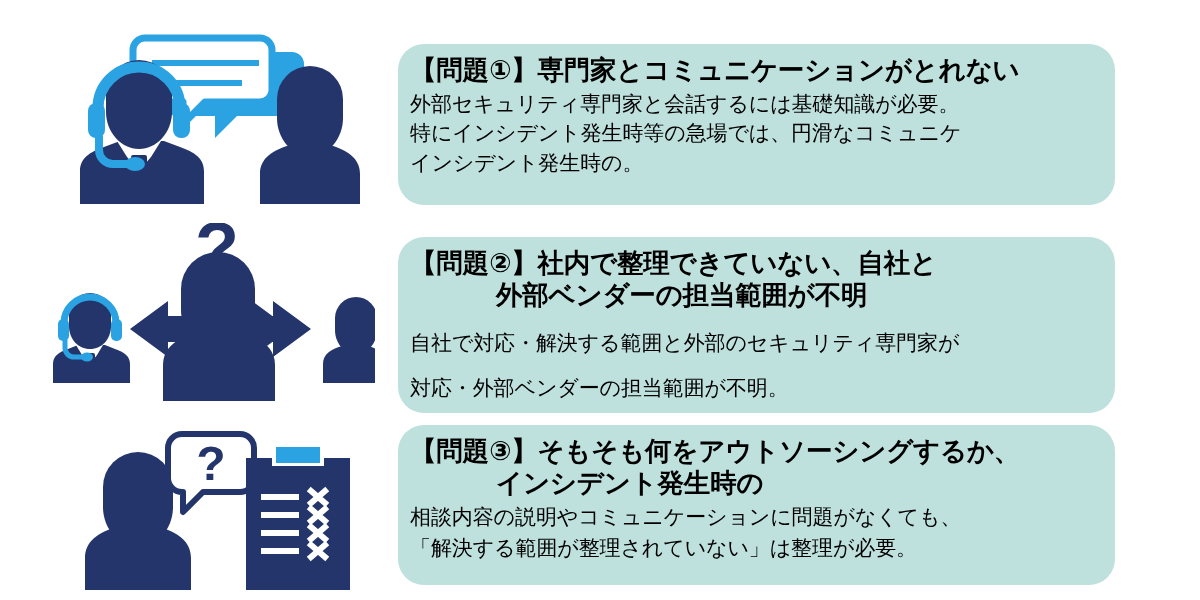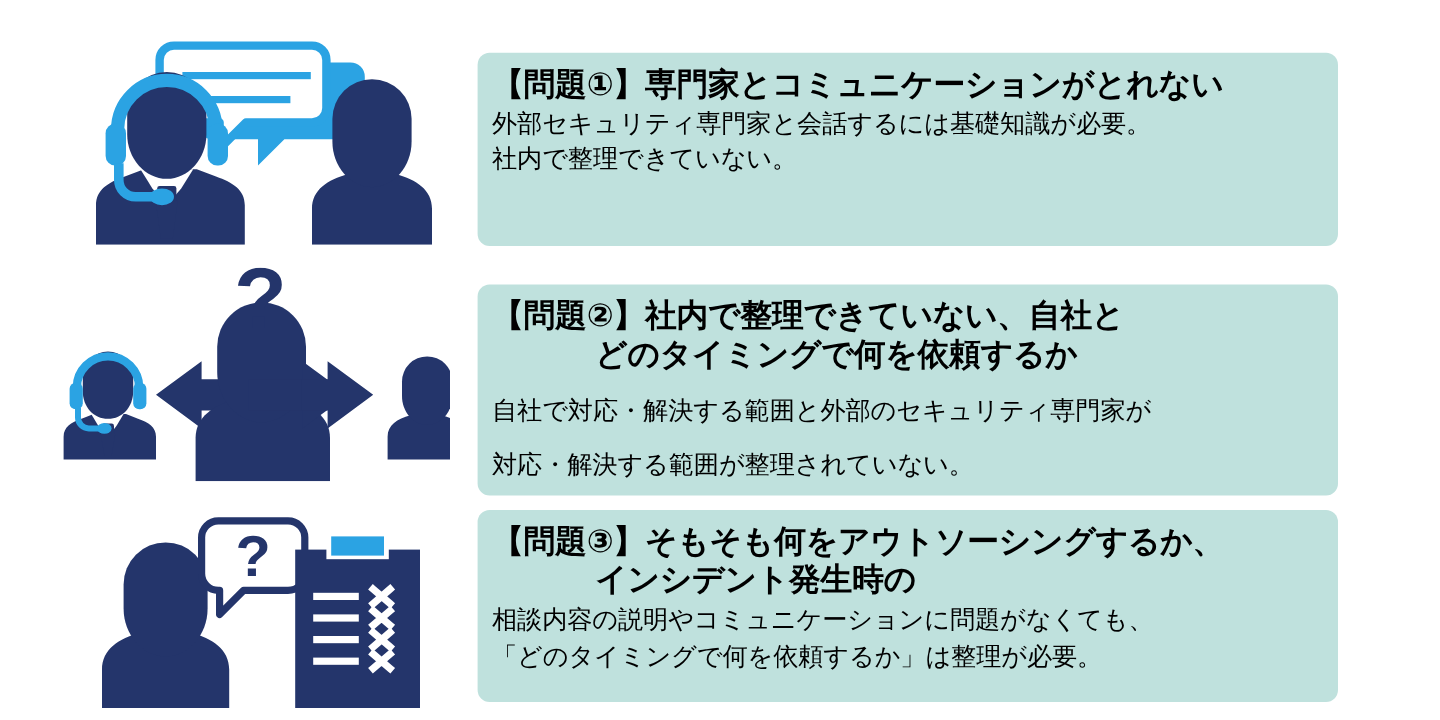--- a/index.html
+++ b/index.html
@@ -43,21 +43,21 @@
     flex: 1 1 auto;
     height: 100%;
   }
 
   
   .panel {
     position: absolute;
     left: 0;
     width: 717px;
     background: #bfe1dd;
-    border-radius: 10px;
+    border-radius: 26px;
     box-sizing: border-box;
     padding: 11px 14px 0 12px;
   }
   #panel-1 { top: 44px;  height: 161px; }
   #panel-2 { top: 22px;  height: 176px; }
   #panel-3 { top: 15px;  height: 160px; }
 
   .p-title {
     font-size: 26.5px;
     font-weight: bold;
@@ -123,21 +123,22 @@
           <path d="M205 196 v-30 c0-16 13-24 30-29 l10 -3 h20 l10 3 c17 5 30 13 30 29 v30 Z" fill="#24356b"></path>
           <path d="M222 110 v-19 a33 33 0 0 1 66 0 v19 c0 21 -15 38 -33 38 s-33 -17 -33 -38 Z" fill="#24356b"></path>
         </g>
       </svg>
     </div>
 
     <div class="panel-cell">
       <div class="panel" id="panel-1">
         <div class="p-title">【問題①】専門家とコミュニケーションがとれない</div>
         <div class="p-body">外部セキュリティ専門家と会話するには基礎知識が必要。</div>
-        <div class="p-body">社内で整理できていない。</div>
+        <div class="p-body">特にインシデント発生時等の急場では、円滑なコミュニケ</div>
+        <div class="p-body">インシデント発生時の。</div>
       </div>
     </div>
   </div>
 
   <div class="row" id="row-2">
 
     <div class="icon-cell">
       <svg class="icon-svg" id="icon-2" viewBox="0 0 330 178" xmlns="http://www.w3.org/2000/svg">
 
         <g>
@@ -170,23 +171,23 @@
         <g>
           <path d="M278 160 v-19 c0-10 8-15 19-18 l6-2 h14 l6 2 c11 3 19 8 19 18 v19 Z" fill="#24356b"></path>
           <path d="M290 107 v-12 a21 21 0 0 1 42 0 v12 c0 13 -9 24 -21 24 s-21 -11 -21 -24 Z" fill="#24356b"></path>
         </g>
       </svg>
     </div>
 
     <div class="panel-cell">
       <div class="panel" id="panel-2">
         <div class="p-title">【問題②】社内で整理できていない、自社と</div>
-        <div class="p-title indent">どのタイミングで何を依頼するか</div>
+        <div class="p-title indent">外部ベンダーの担当範囲が不明</div>
         <div class="p-body">自社で対応・解決する範囲と外部のセキュリティ専門家が</div>
-        <div class="p-body">対応・解決する範囲が整理されていない。</div>
+        <div class="p-body">対応・外部ベンダーの担当範囲が不明。</div>
       </div>
     </div>
   </div>
 
   <div class="row" id="row-3">
 
     <div class="icon-cell">
       <svg class="icon-svg" id="icon-3" viewBox="0 0 320 168" xmlns="http://www.w3.org/2000/svg">
 
         <g>
@@ -215,18 +216,18 @@
           </g>
         </g>
       </svg>
     </div>
 
     <div class="panel-cell">
       <div class="panel" id="panel-3">
         <div class="p-title">【問題③】そもそも何をアウトソーシングするか、</div>
         <div class="p-title indent">インシデント発生時の</div>
         <div class="p-body">相談内容の説明やコミュニケーションに問題がなくても、</div>
-        <div class="p-body">「どのタイミングで何を依頼するか」は整理が必要。</div>
+        <div class="p-body">「解決する範囲が整理されていない」は整理が必要。</div>
       </div>
     </div>
   </div>
 
 </div>
 
 </body></html>

